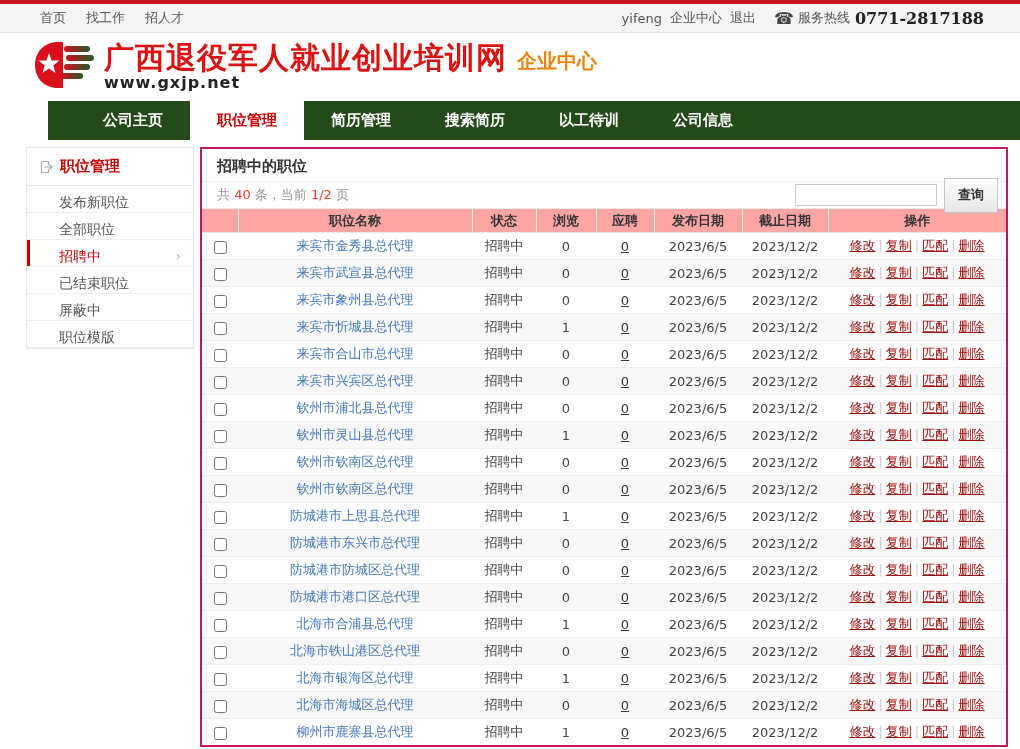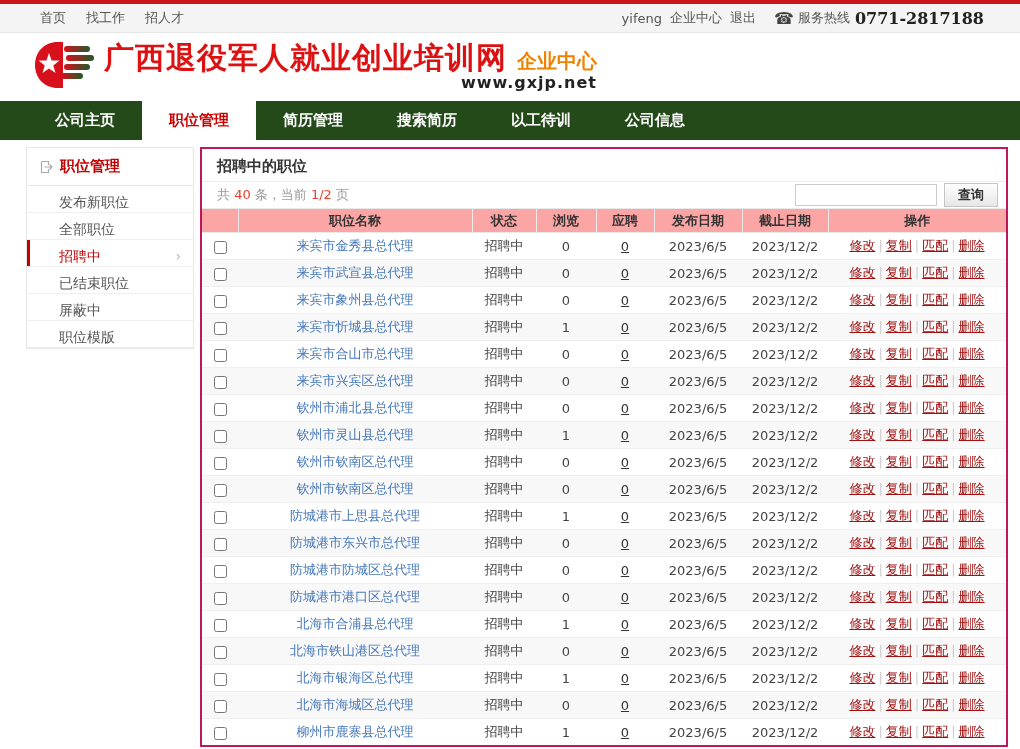--- a/index.html
+++ b/index.html
@@ -27,28 +27,28 @@
   .phone-icon { font-size:16px; color:#444; margin:0 4px 0 18px; }
   .hotline-label { color:#555; }
   .hotline-number {
     font-family:"DejaVu Serif","Liberation Serif",serif;
     font-weight:bold; font-size:16px; color:#222; margin-left:5px;
   }
 
   
   .site-header { height:68px; background:#fff; display:flex; align-items:center; padding-left:34px; }
   .logo-icon { margin-right:10px; flex-shrink:0; }
-  .logo-text { display:flex; flex-direction:column; line-height:1.05;text-align:right; }
+  .logo-text { display:flex; flex-direction:column; line-height:1.05; }
   .logo-row1 { display:flex; align-items:baseline; }
   .site-title { color:#dd1111; font-size:30px; font-weight:bold; letter-spacing:1px; }
   .site-subtitle { color:#ef8200; font-size:20px; font-weight:bold; margin-left:10px; }
   .site-url { font-weight:bold; color:#222; font-size:16px; letter-spacing:1px; margin-top:1px; }
 
   
-  .main-nav { height:39px; background:#254a1a; display:flex; padding-left:28px; }
+  .main-nav { height:39px; background:#254a1a; display:flex; padding-left:28px;margin-left:48px; }
   .nav-item {
     color:#fff; font-size:15px; font-weight:bold;
     line-height:39px; padding:0 27px; display:block;
   }
   .nav-item.active { background:#fff; color:#cc0000; }
 
   
   .content { display:flex; align-items:flex-start; padding:7px 12px 0 26px; gap:6px; }
 
   
@@ -75,21 +75,21 @@
     padding:9px 15px 7px; border-bottom:1px solid #eee; line-height:16px;
   }
   .toolbar {
     display:flex; align-items:center; padding:2px 8px 2px 15px;
     font-size:13px; color:#999; height:26px;
   }
   .toolbar .num { color:#e8402e; }
   .search-wrap { margin-left:auto; display:flex; align-items:center; gap:7px; }
   .search-input { width:142px; height:22px; border:1px solid #ccc; outline:none; padding:0 4px; font-size:12px; }
   .search-btn {
-    height:24px; padding:0 13px; font-size:13px; font-weight:bold; color:#333;
+    height:35px; padding:0 13px; font-size:13px; font-weight:bold; color:#333;
     background:linear-gradient(#fefefe,#e7e7e7); border:1px solid #c5c5c5; cursor:pointer;
   }
 
   
   table { width:100%; border-collapse:collapse; font-size:13px; table-layout:fixed; }
   thead th {
     background:#fca5a5; border:1px solid #e9e9e9; border-left:none;
     font-weight:bold; color:#333; height:24px; padding:0;font-family:Liberation Mono, monospace;
   }
   thead th:last-child { border-right:none; }

